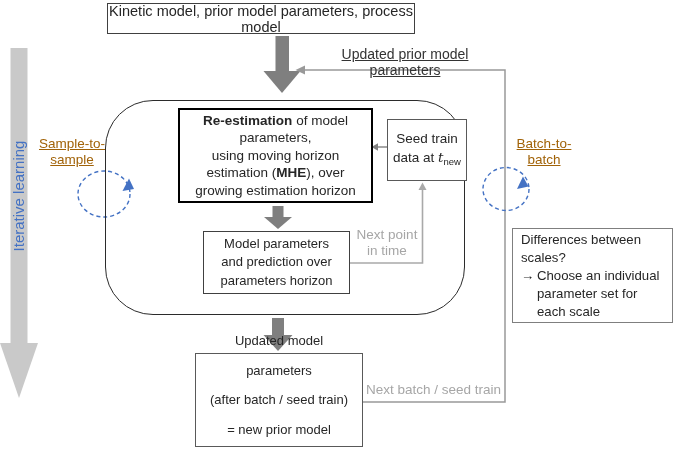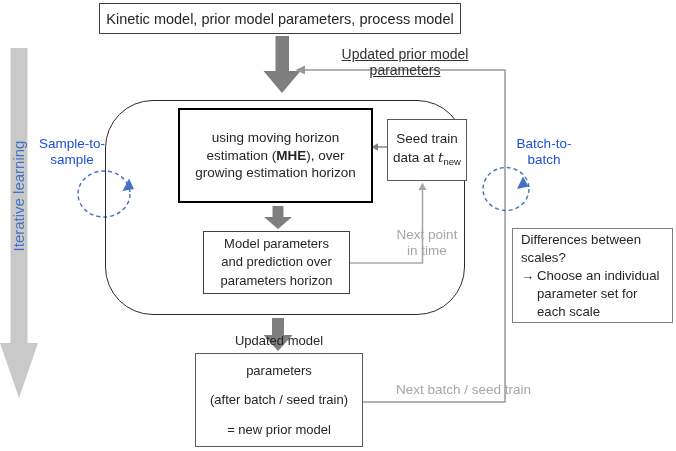--- a/index.html
+++ b/index.html
@@ -6,35 +6,35 @@
   #canvas{
     position:relative;width:676px;height:451px;background:#ffffff;
     font-family:"Liberation Sans", sans-serif;color:#262626;overflow:hidden;
   }
   .abs{position:absolute;box-sizing:border-box;}
   svg{position:absolute;left:0;top:0;}
   .box{
     background:#ffffff;display:flex;flex-direction:column;
     align-items:center;justify-content:center;text-align:center;
   }
-  .top-box{left:99px;top:3px;width:362px;height:31px;border:1.4px solid #404040;font-size:14.5px;}
+  .top-box{left:107px;top:3px;width:308px;height:31px;border:1.4px solid #404040;font-size:14.5px;}
   .inner-loop{left:105px;top:100px;width:360px;height:215px;border:1.6px solid #2b2b2b;border-radius:48px;background:transparent;}
   .reest-box{left:178px;top:108px;width:195px;height:95px;border:2.6px solid #000000;font-size:13.5px;line-height:17.6px;}
   .seed-box{left:387px;top:119px;width:80px;height:62px;border:1.4px solid #595959;font-size:13.5px;line-height:19px;}
   .model-box{left:203px;top:231px;width:147px;height:63px;border:1.4px solid #404040;font-size:13px;line-height:18.5px;}
   .bottom-box{left:195px;top:353px;width:168px;height:94px;border:1.4px solid #595959;font-size:13px;line-height:17.6px;gap:12px;}
   .diff-box{left:512px;top:228px;width:161px;height:95px;border:1.4px solid #7f7f7f;font-size:13.2px;line-height:18px;
             align-items:flex-start;text-align:left;justify-content:center;padding:4px 4px 4px 8px;}
   .diff-answer{display:flex;}
   .diff-answer .arr{width:16px;flex:none;}
-  .gray-label{color:#a6a6a6;margin-left:40px;}
-  .blue-label{color:#1d4ed8;text-align:center;font-size:13.5px;line-height:15.5px;}
+  .gray-label{color:#a6a6a6;}
+  .blue-label{color:#a16207;text-align:center;font-size:13.5px;line-height:15.5px;text-decoration:underline;}
   .updated-prior{left:308px;top:46px;width:194px;font-size:14px;color:#333333;text-align:center;text-decoration:underline;}
   .next-point{left:352px;top:227px;width:70px;font-size:13.5px;line-height:15.5px;text-align:center;}
-  .next-batch{left:356px;top:382px;width:140px;font-size:13.5px;}
+  .next-batch{left:366px;top:382px;width:140px;font-size:13.5px;}
   .sample-label{left:27px;top:136px;width:90px;}
   .batch-label{left:499px;top:136px;width:90px;}
   .iterative-label{
     left:-111px;top:187px;width:260px;height:18px;text-align:center;
     transform:rotate(-90deg);color:#4472c4;font-size:15px;
   }
   .serif-i{font-family:"DejaVu Serif", serif;font-style:italic;}
   .serif-sub{font-family:Liberation Sans, sans-serif;font-size:9.5px;vertical-align:-3px;}
   b{font-weight:bold;}
 </style>
@@ -73,20 +73,22 @@
     <polygon points="523,176.5 517,189 528.5,186.5" fill="#4472c4"></polygon>
   </svg>
 
   <div class="abs inner-loop"></div>
 
   <div class="abs box top-box">
     <span>Kinetic model, prior model parameters, process model</span>
   </div>
 
   <div class="abs box reest-box">
+    <div><b>Re-estimation</b><span> of model</span></div>
+    <div>parameters,</div>
     <div>using moving horizon</div>
     <div><span>estimation (</span><b>MHE</b><span>), over</span></div>
     <div>growing estimation horizon</div>
   </div>
 
   <div class="abs box seed-box">
     <div>Seed train</div>
     <div><span>data at </span><span class="serif-i">t</span><span class="serif-sub">new</span></div>
   </div>
 

